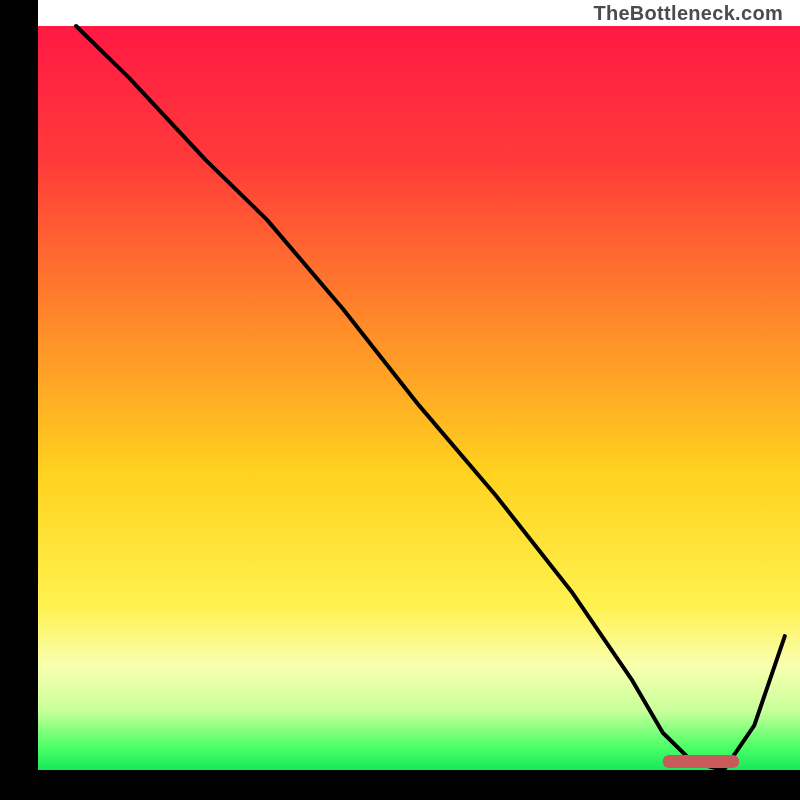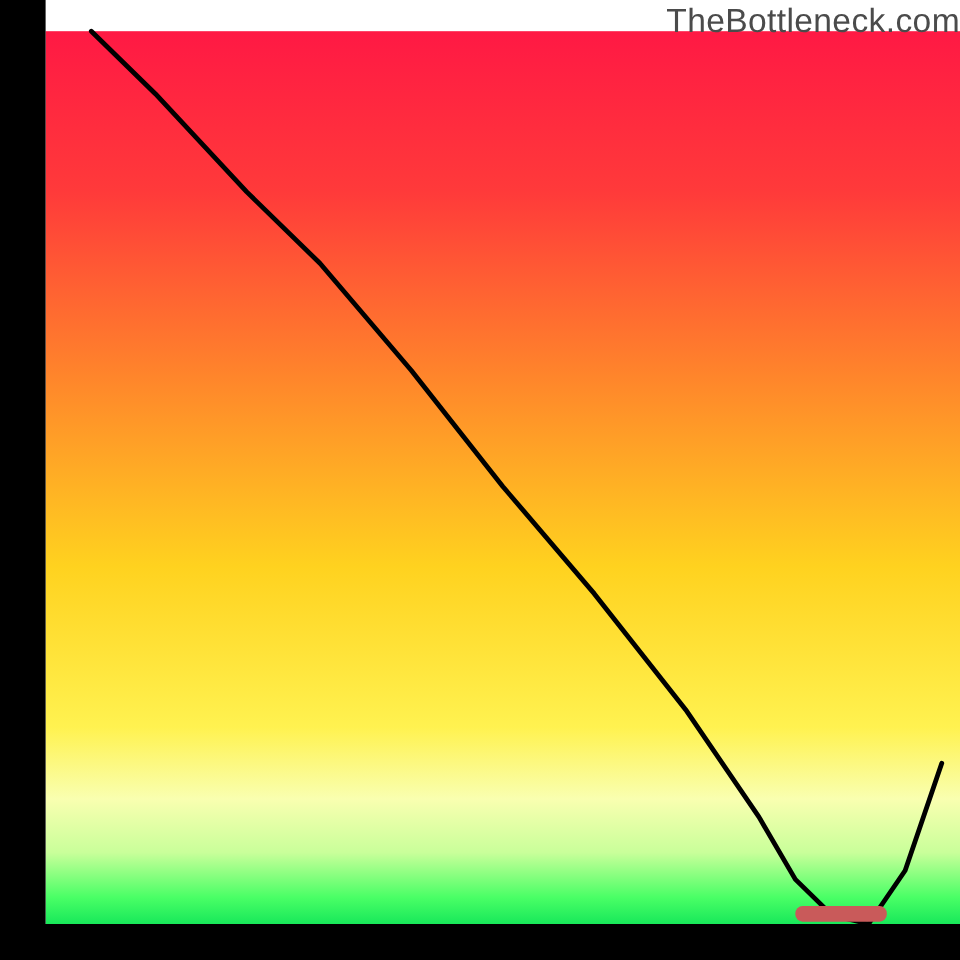--- a/index.html
+++ b/index.html
@@ -11,23 +11,23 @@
     font-family: Arial, Helvetica, sans-serif;
   }
   .container {
     position: relative;
     width: 800px;
     height: 800px;
   }
   .watermark {
     position: absolute;
     top: 2px;
-    right: 0;
-    font-size: 28px;
-    font-weight: 400;
+    right: 17px;
+    font-size: 20px;
+    font-weight: 700;
     color: #4b4b4b;
     letter-spacing: 0.3px;
   }
   svg.chart {
     display: block;
   }
 </style>
 </head>
 <body>
 

